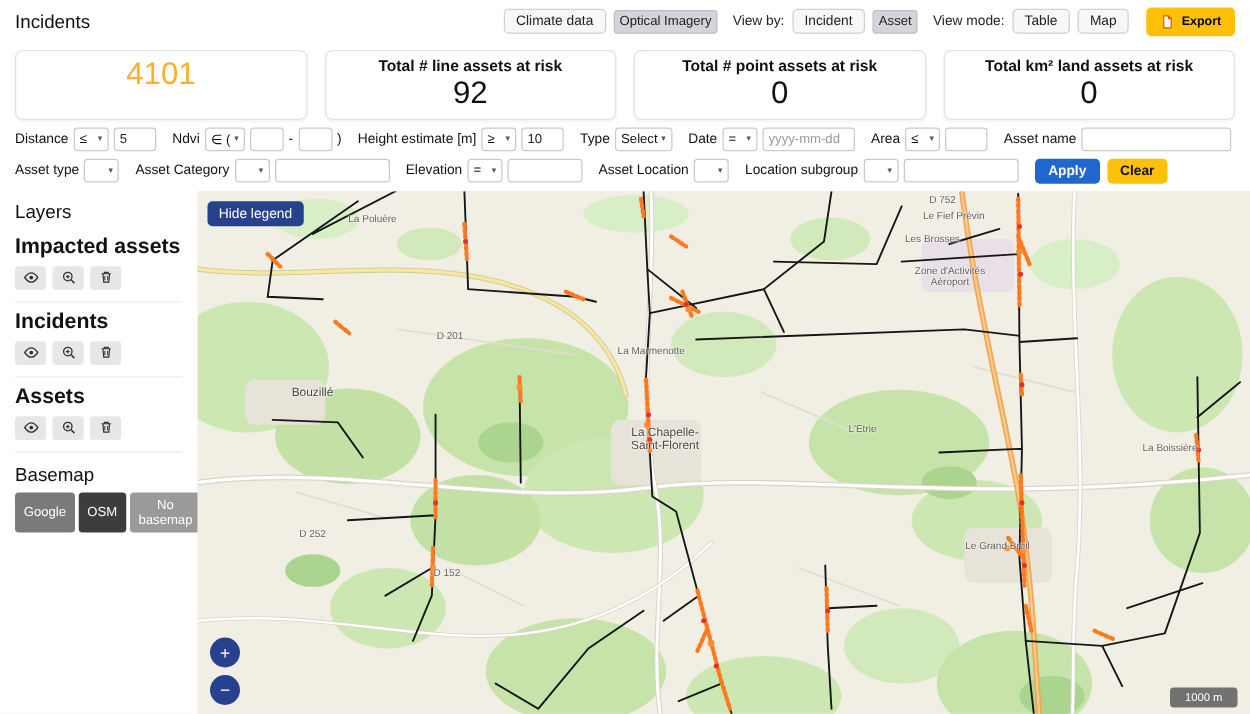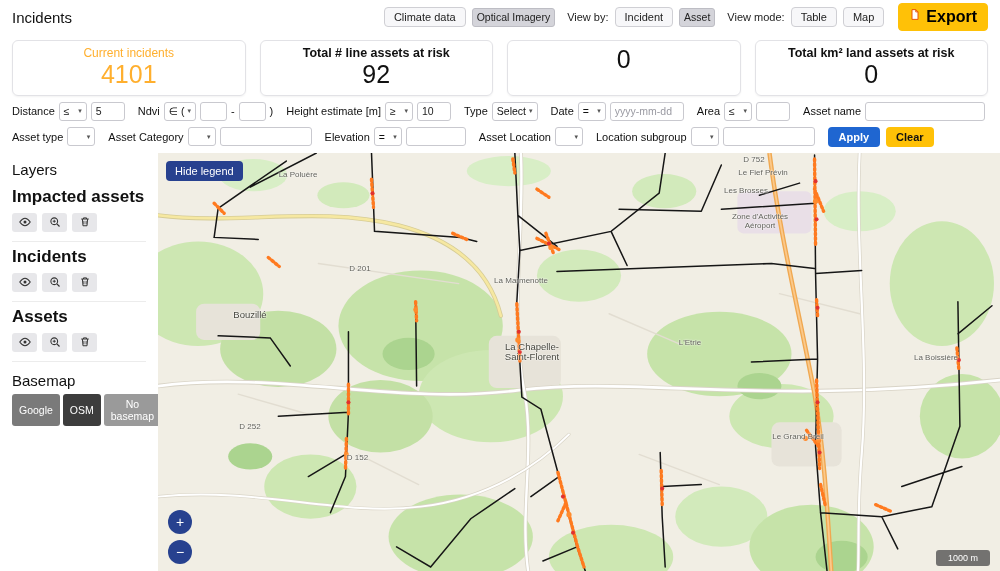--- a/index.html
+++ b/index.html
@@ -6,33 +6,33 @@
   html,body{width:1000px;height:571px}
   body{font-family:"Liberation Sans",sans-serif;background:#fff;color:#111;overflow:hidden;font-size:12px}
 
   
   .topbar{height:34px;display:flex;align-items:center;justify-content:space-between;padding:0 12px}
   .page-title{font-size:15px;font-weight:500}
   .tb-right{display:flex;align-items:center;gap:6px;font-size:11px}
   .btn{font-size:11px;padding:3px 9px;border:1px solid #cfcfd4;border-radius:4px;background:#f7f7f9;color:#222;cursor:pointer;font-family:inherit}
   .btn.sel{background:#d4d4da;border-color:#bdbdc4}
   .grouplabel{margin-left:6px;color:#222}
-  .export{display:flex;align-items:flex-start;gap:5px;background:#ffc107;border:1px solid #ffc107;font-weight:700;padding:4px 10px;border-radius:4px;font-size:16px;cursor:pointer;font-family:inherit}
+  .export{display:flex;align-items:center;gap:5px;background:#ffc107;border:1px solid #ffc107;font-weight:700;padding:4px 10px;border-radius:4px;font-size:10px;cursor:pointer;font-family:inherit}
 
   
   .stats{display:flex;gap:14px;padding:6px 12px 4px}
   .card{flex:1;border:1px solid #e2e2e6;border-radius:6px;text-align:center;padding:5px 4px 6px;box-shadow:0 1px 2px rgba(0,0,0,.05)}
   .card .t{font-size:12.5px;font-weight:700;margin-bottom:1px}
   .card .v{font-size:25px;font-weight:500;line-height:1.1}
   .card.current .t{color:#ffaf2e;font-weight:400;font-size:12px}
   .card.current .v{color:#ffaf2e}
 
   
   .filters{padding:2px 12px 0;font-size:11px}
-  .frow{display:flex;align-items:center;gap:13px;margin-bottom:6px;white-space:nowrap}
+  .frow{display:flex;align-items:flex-start;gap:13px;margin-bottom:6px;white-space:nowrap}
   .f{display:flex;align-items:center;gap:4px}
   .sel{display:inline-flex;align-items:center;justify-content:space-between;gap:3px;border:1px solid #c9c9cf;border-radius:3px;background:#fff;padding:1px 4px;min-width:28px;height:19px;font-size:10.5px;cursor:pointer}
   .caret{font-size:7px;color:#555}
   input{border:1px solid #c9c9cf;border-radius:3px;height:19px;font-size:10.5px;padding:0 4px;font-family:inherit;width:40px;color:#222}
   input::placeholder{color:#9a9aa2}
   .in-xs{width:27px}.in-s{width:34px}.in-date{width:74px}.in-m{width:60px}.in-l{width:92px}.in-name{width:120px}
   .apply{background:#1f66d1;color:#fff;border:none;border-radius:4px;padding:4px 11px;font-weight:600;font-size:11px;cursor:pointer;font-family:inherit}
   .clear{background:#ffc107;color:#111;border:none;border-radius:4px;padding:4px 10px;font-weight:600;font-size:11px;cursor:pointer;font-family:inherit;margin-left:-7px}
 
   
@@ -79,28 +79,28 @@
             <path d="M9 1.5v3h3" fill="none" stroke="#e65100" stroke-width="1.3"></path>
           </svg>
       </span>
       <span>Export</span>
     </button>
   </div>
 </header>
 
 <section class="stats">
   <div class="card current">
-    <div class="t">Current incidents</div>
     <div class="v">4101</div>
   </div>
   <div class="card">
     <div class="t">Total # line assets at risk</div>
     <div class="v">92</div>
   </div>
   <div class="card">
+    <div class="t">Total # point assets at risk</div>
     <div class="v">0</div>
   </div>
   <div class="card">
     <div class="t">Total km² land assets at risk</div>
     <div class="v">0</div>
   </div>
 </section>
 
 <section class="filters">
   <div class="frow">

